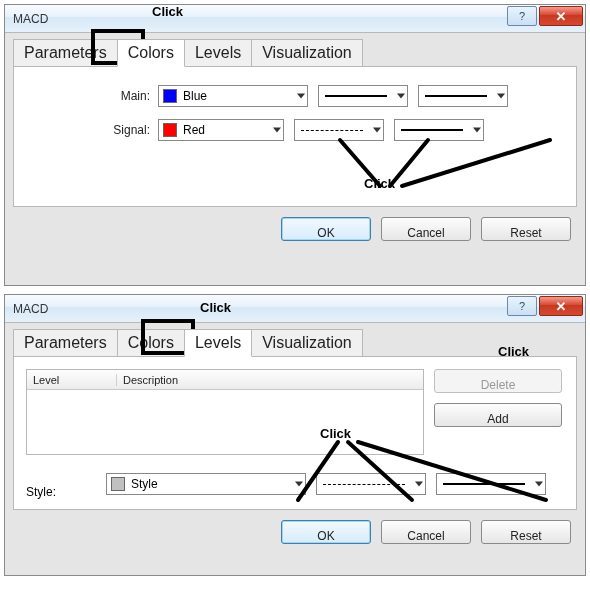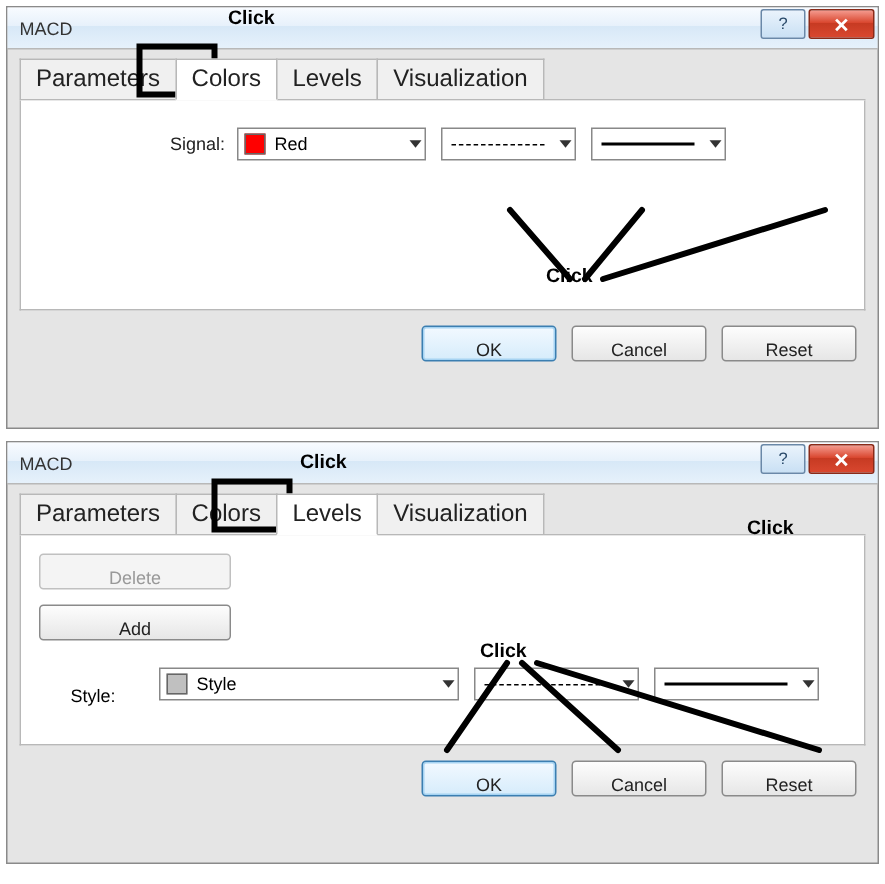--- a/index.html
+++ b/index.html
@@ -210,21 +210,21 @@
     flex-direction: column;
     gap: 10px;
   }
   .style-row {
     display: flex;
     align-items: center;
     margin-top: 14px;
   }
   .style-row .lbl2 {
     width: 80px;
-    text-align: center;
+    text-align: left;
     padding-right: 8px;
     margin-top: 16px;
   }
   
   svg.overlay {
     position: absolute;
     left: 0; top: 0;
     pointer-events: none;
   }
 </style>
@@ -245,20 +245,36 @@
   </div>
   <div class="body">
     <div class="tabs">
       <div class="tab"><span>Parameters</span></div>
       <div class="tab active"><span>Colors</span></div>
       <div class="tab"><span>Levels</span></div>
       <div class="tab"><span>Visualization</span></div>
     </div>
     <div class="panel">
       <div class="row">
+        <div class="lbl">Main:</div>
+        <div class="combo" style="width:150px">
+          <div class="swatch blue"></div>
+          <span>Blue</span>
+          <div class="arrow"></div>
+        </div>
+        <div class="combo" style="width:90px">
+          <div class="linestyle solid"></div>
+          <div class="arrow"></div>
+        </div>
+        <div class="combo" style="width:90px">
+          <div class="linestyle solid"></div>
+          <div class="arrow"></div>
+        </div>
+      </div>
+      <div class="row">
         <div class="lbl">Signal:</div>
         <div class="combo" style="width:126px">
           <div class="swatch red"></div>
           <span>Red</span>
           <div class="arrow"></div>
         </div>
         <div class="combo" style="width:90px">
           <div class="linestyle dashed"></div>
           <div class="arrow"></div>
         </div>
@@ -298,20 +314,26 @@
   </div>
   <div class="body">
     <div class="tabs">
       <div class="tab"><span>Parameters</span></div>
       <div class="tab"><span>Colors</span></div>
       <div class="tab active"><span>Levels</span></div>
       <div class="tab"><span>Visualization</span></div>
     </div>
     <div class="panel" style="padding:12px 12px 10px 12px;">
       <div class="levels-wrap">
+        <div class="levels-table">
+          <div class="levels-head">
+            <div class="col1">Level</div>
+            <div class="col2">Description</div>
+          </div>
+        </div>
         <div class="levels-side">
           <div class="btn disabled" style="width:128px">
               <span>Delete</span>
             </div>
           <div class="btn" style="width:128px">
               <span>Add</span>
             </div>
         </div>
       </div>
       <div class="style-row">

